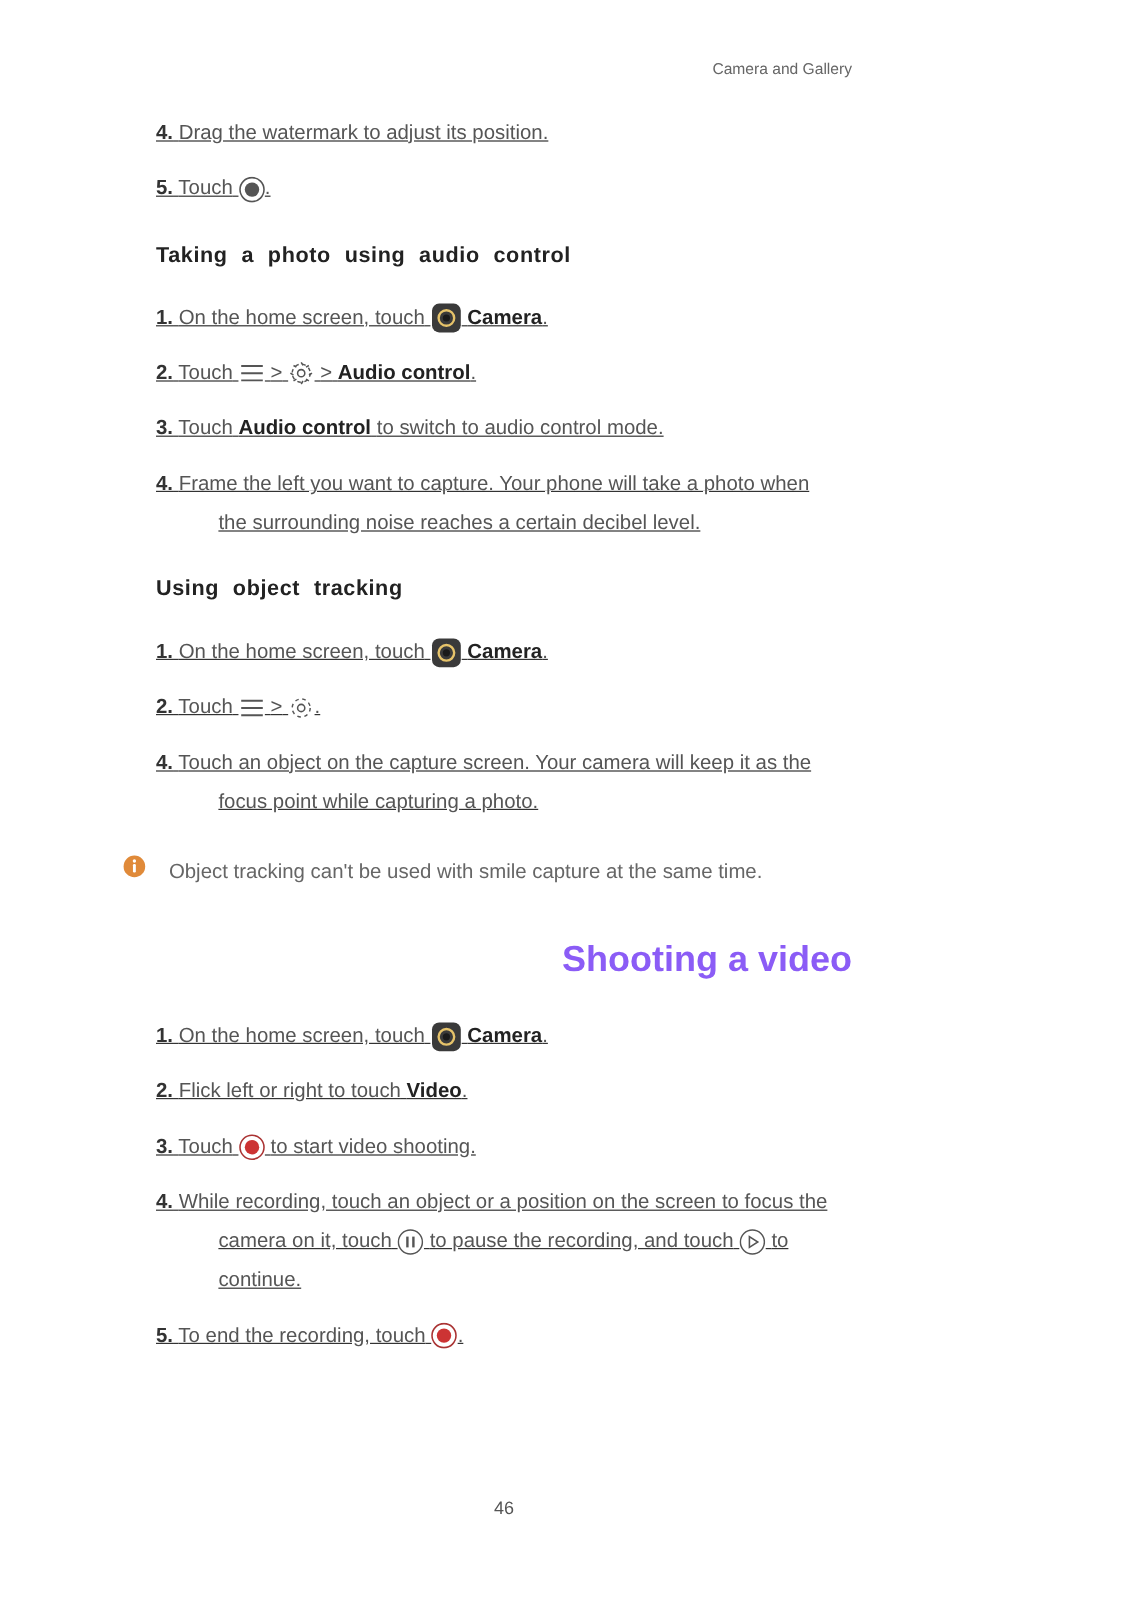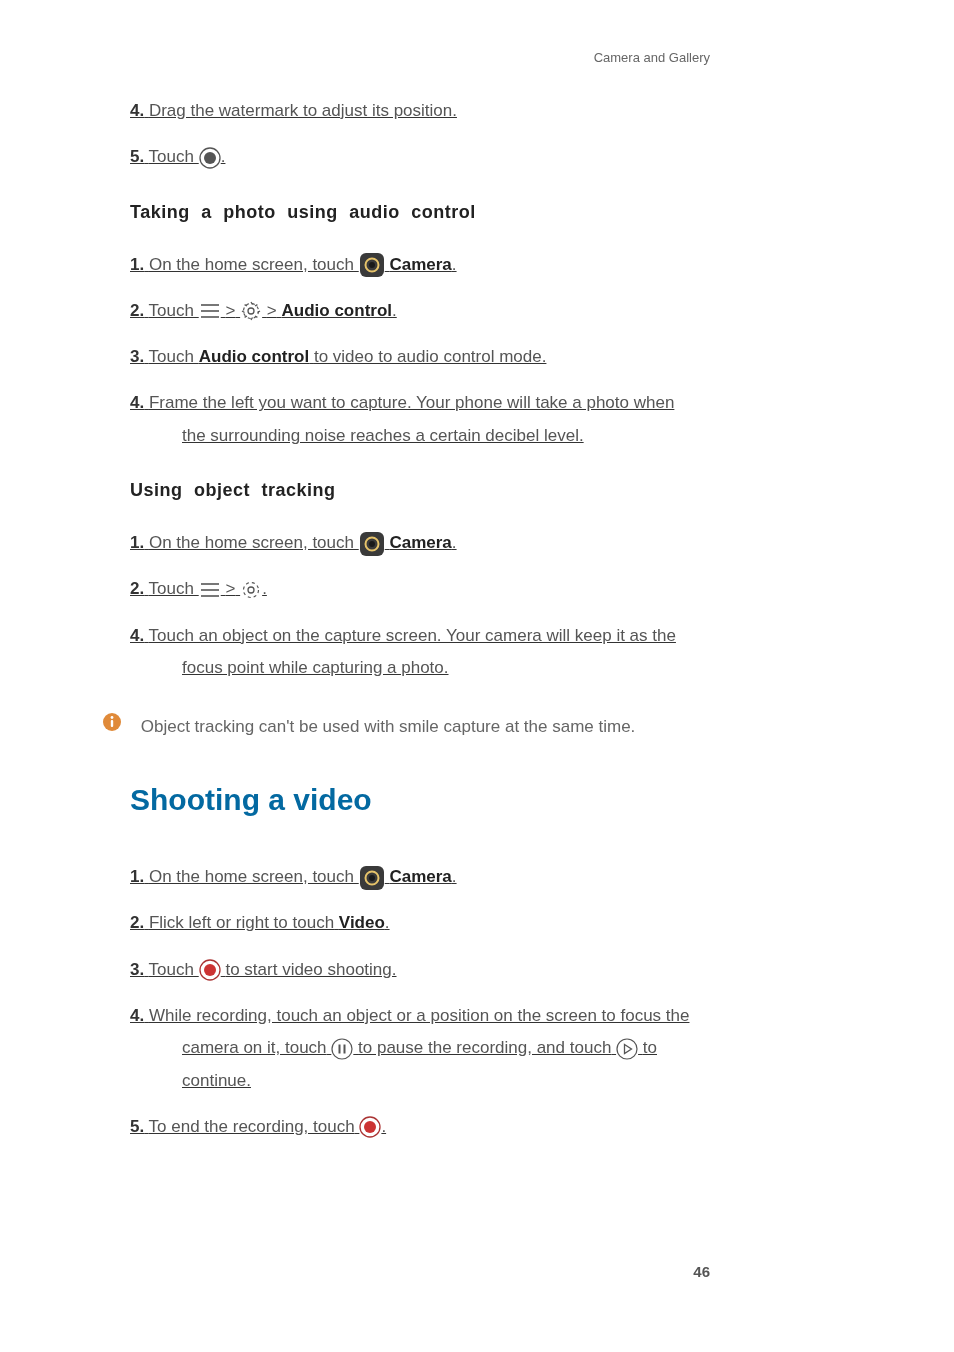--- a/index.html
+++ b/index.html
@@ -50,22 +50,23 @@
     color: #222;
     margin: 22px 0 26px 0;
     letter-spacing: 0.5px;
   }
   h2.subhead span + span {
     margin-left: 6px;
   }
   h1.section {
     font-size: 30px;
     font-weight: 700;
-    color: #0369a1;
-    margin: 40px 0 44px 0;
+    color: #8b5cf6;
+    margin: 40px 0 30px 0;
+    text-align: right;
   }
   .bold {
     font-weight: 700;
     color: #222;
   }
   .icon {
     display: inline-block;
     vertical-align: middle;
   }
   .icon svg {
@@ -78,25 +79,24 @@
     line-height: 1.8;
     padding-left: 28px;
     text-indent: -28px;
   }
   .info-icon {
     display: inline-block;
     vertical-align: middle;
     margin-right: 6px;
   }
   .page-number {
-    text-align: right;
+    text-align: center;
     font-size: 15px;
     color: #555;
     margin-top: 120px;
-    font-weight: bold;
   }
 </style>
 </head>
 <body>
 
 <div class="page">
 
   <div class="running-header">Camera and Gallery</div>
 
   <ol class="steps">
@@ -156,21 +156,21 @@
           <circle cx="11" cy="11" r="7.5" fill="none" stroke="#555" stroke-width="1.2" stroke-dasharray="3 3"></circle>
         </svg>
       </span>
       <span>&gt;</span>
       <span class="bold">Audio control</span><span>.</span>
     </li>
     <li>
       <span class="num">3.</span>
       <span>Touch</span>
       <span class="bold">Audio control</span>
-      <span>to video to audio control mode.</span>
+      <span>to switch to audio control mode.</span>
     </li>
     <li>
       <span class="num">4.</span>
       <span>Frame the left you want to capture. Your phone will take a photo when</span>
       <span class="cont">the surrounding noise reaches a certain decibel level.</span>
     </li>
   </ol>
 
   <h2 class="subhead">
     <span>Using</span>

